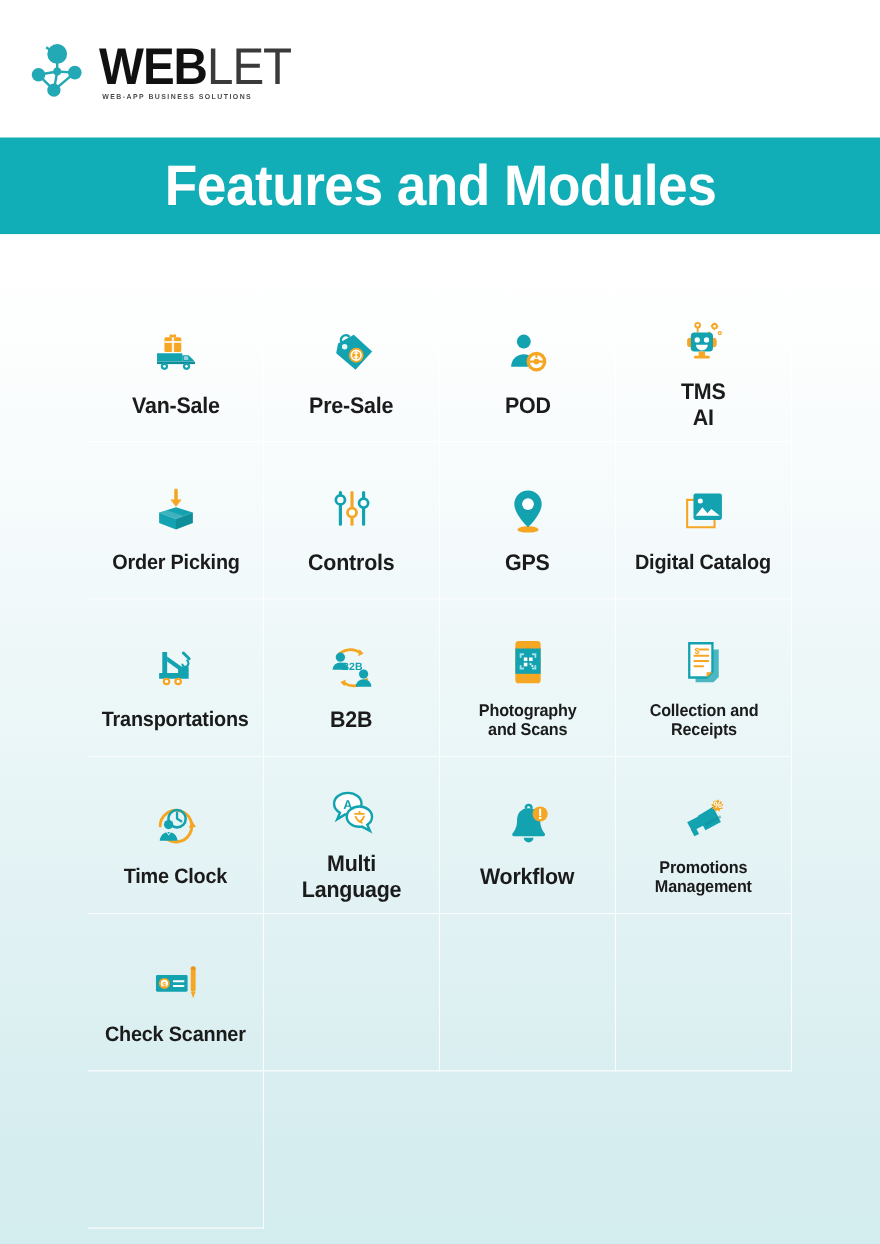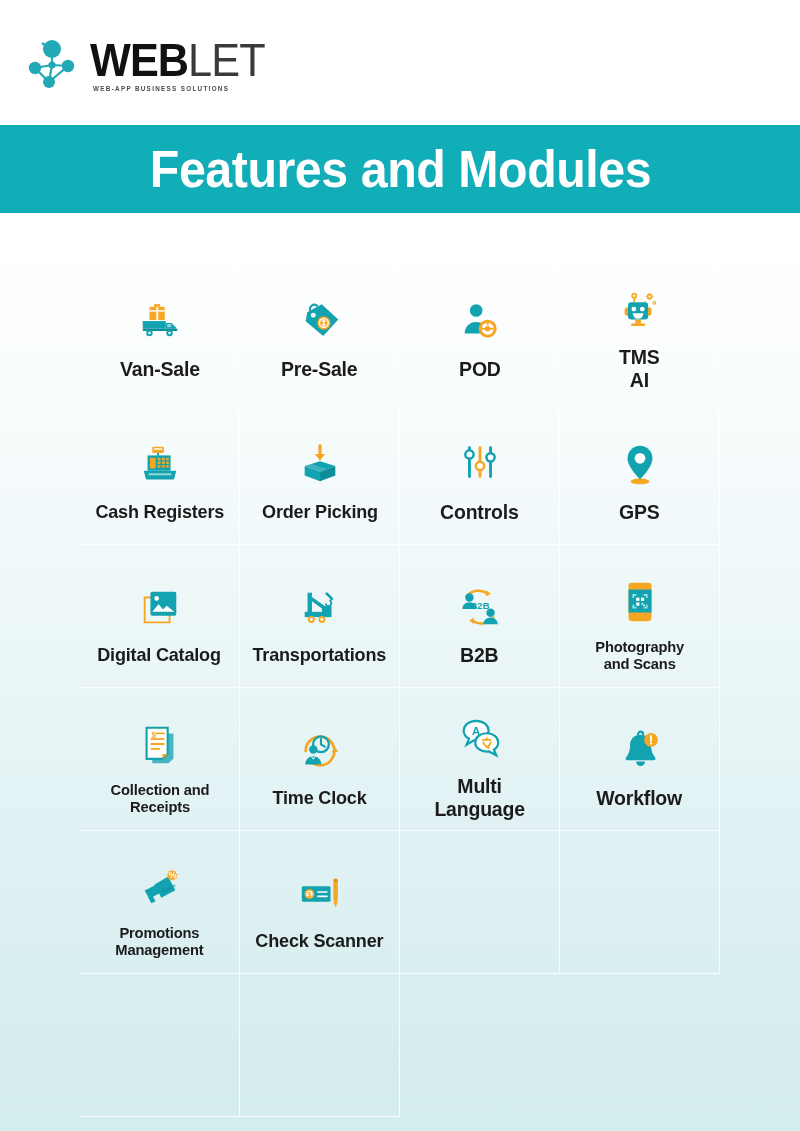--- a/index.html
+++ b/index.html
@@ -151,28 +151,20 @@
             <svg width="46" height="46" viewBox="0 0 48 48">
               <use href="#i-robot-icon"></use>
             </svg>
           </span>
           <span class="label lbl-lg">TMS
 AI</span>
         </div>
         <div class="cell">
           <span class="icon">
             <svg width="46" height="46" viewBox="0 0 48 48">
-              <use href="#i-cash-register-icon"></use>
-            </svg>
-          </span>
-          <span class="label lbl-md">Cash Registers</span>
-        </div>
-        <div class="cell">
-          <span class="icon">
-            <svg width="46" height="46" viewBox="0 0 48 48">
               <use href="#i-box-arrow-icon"></use>
             </svg>
           </span>
           <span class="label lbl-md">Order Picking</span>
         </div>
         <div class="cell">
           <span class="icon">
             <svg width="46" height="46" viewBox="0 0 48 48">
               <use href="#i-sliders-icon"></use>
             </svg>

